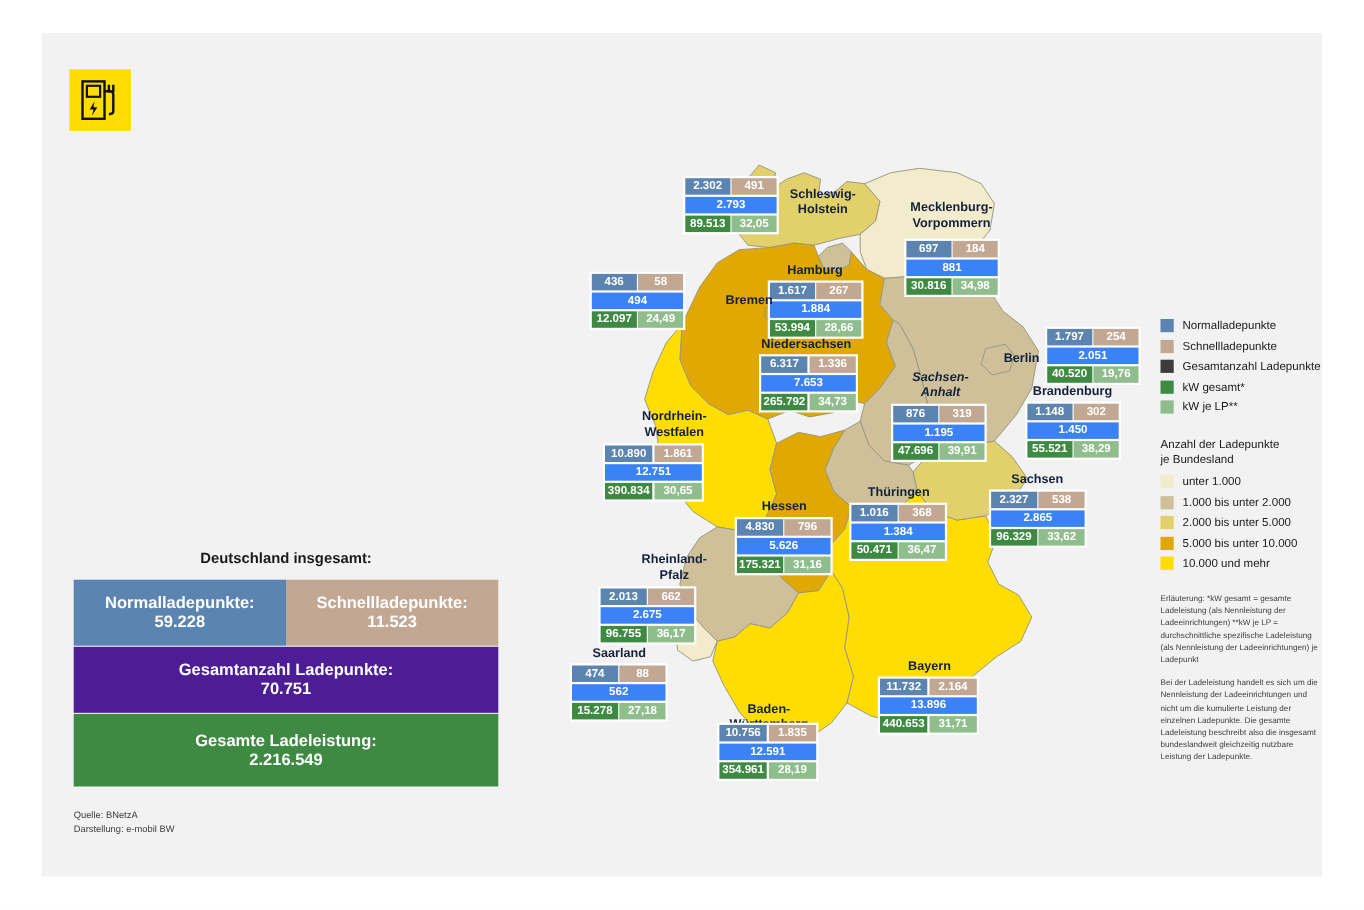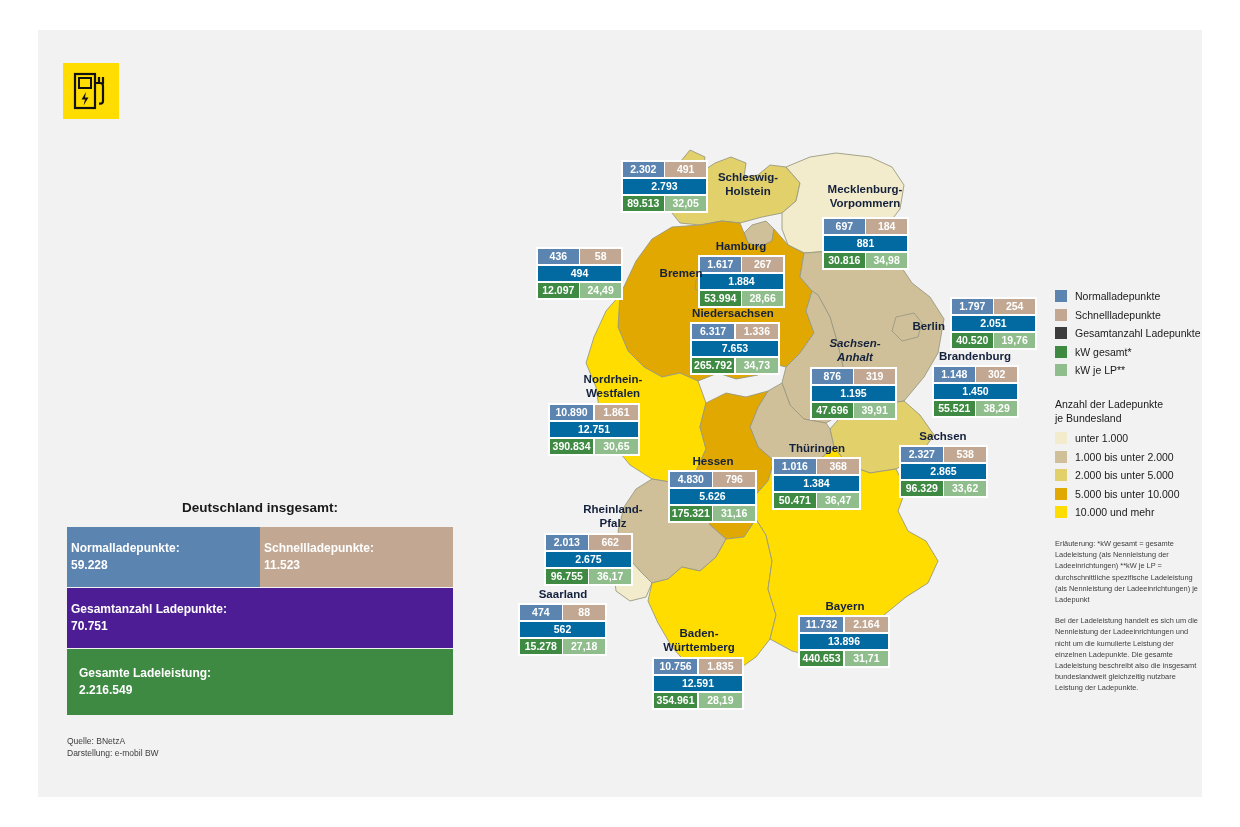--- a/index.html
+++ b/index.html
@@ -34,21 +34,21 @@
 
   
   .vblock{position:absolute;background:#ffffff;padding:2px;box-sizing:border-box;}
   .vrow{display:flex;}
   .vcell{
     height:15px;line-height:15px;text-align:center;color:#ffffff;
     font-size:10.5px;font-weight:bold;box-sizing:border-box;
   }
   .c-normal{background:#5b84b1;}
   .c-schnell{background:#c2a893;}
-  .c-gesamt{background:#0369a1;width:100%;}
+  .c-gesamt{background:#3b82f6;width:100%;}
   .c-kwges{background:#3f8a43;}
   .c-kwlp{background:#8fbe8c;}
   .vrow.mid{margin:2px 0;}
   .vrow.bot .vcell{height:15px;line-height:15px;}
 
   
   #legend{position:absolute;left:1055px;top:290px;width:150px;}
   .lg-item{display:flex;align-items:center;margin-bottom:6.5px;}
   .lg-sw{width:12px;height:12px;margin-right:8px;flex:0 0 auto;}
   .lg-tx{font-size:10.5px;color:#1a1a1a;white-space:nowrap;}
@@ -59,22 +59,22 @@
   
   #notes{position:absolute;left:1055px;top:538px;width:150px;}
   .note-p{font-size:7.4px;color:#3d3d3d;line-height:11.2px;}
   .note-p+.note-p{margin-top:10px;}
 
   
   #totals{position:absolute;left:67px;top:500px;width:386px;}
   .tot-head{font-size:13.5px;font-weight:bold;color:#1a1a1a;text-align:center;margin-bottom:12px;}
   .tot-row{display:flex;}
   .tot-box{
-    color:#ffffff;text-align:left;padding:13px 4px;box-sizing:border-box;
-    font-size:12px;font-weight:bold;line-height:17px;
+    color:#ffffff;text-align:center;padding:13px 4px;box-sizing:border-box;
+    font-size:15px;font-weight:bold;line-height:17px;
   }
   .tb-normal{background:#5b84b1;width:50%;}
   .tb-schnell{background:#c2a893;width:50%;}
   .tb-gesamt{background:#4c1d95;width:100%;margin-top:1px;}
   .tb-leistung{background:#3f8a43;width:100%;margin-top:1px;padding:16px 12px;}
 
   
   #source{position:absolute;left:67px;top:735px;}
   .src-l{font-size:8.5px;color:#3d3d3d;line-height:12px;}
 </style>
@@ -368,21 +368,21 @@
         </div>
       <div class="vrow mid">
           <div class="vcell c-gesamt">562</div>
         </div>
       <div class="vrow bot">
           <div class="vcell c-kwges" style="width:49%">15.278</div>
           <div class="vcell c-kwlp" style="width:49%;margin-left:2%">27,18</div>
         </div>
     </div>
 
-    <div class="stlabel" style="left:140px;top:522px;width:118px;">
+    <div class="stlabel" style="left:140px;top:534px;width:118px;">
       <div>Baden-</div>
       <div>Württemberg</div>
     </div>
     <div class="vblock" style="left:152px;top:552px;width:92px;">
       <div class="vrow">
           <div class="vcell c-normal" style="width:49%">10.756</div>
           <div class="vcell c-schnell" style="width:49%;margin-left:2%">1.835</div>
         </div>
       <div class="vrow mid">
           <div class="vcell c-gesamt">12.591</div>

